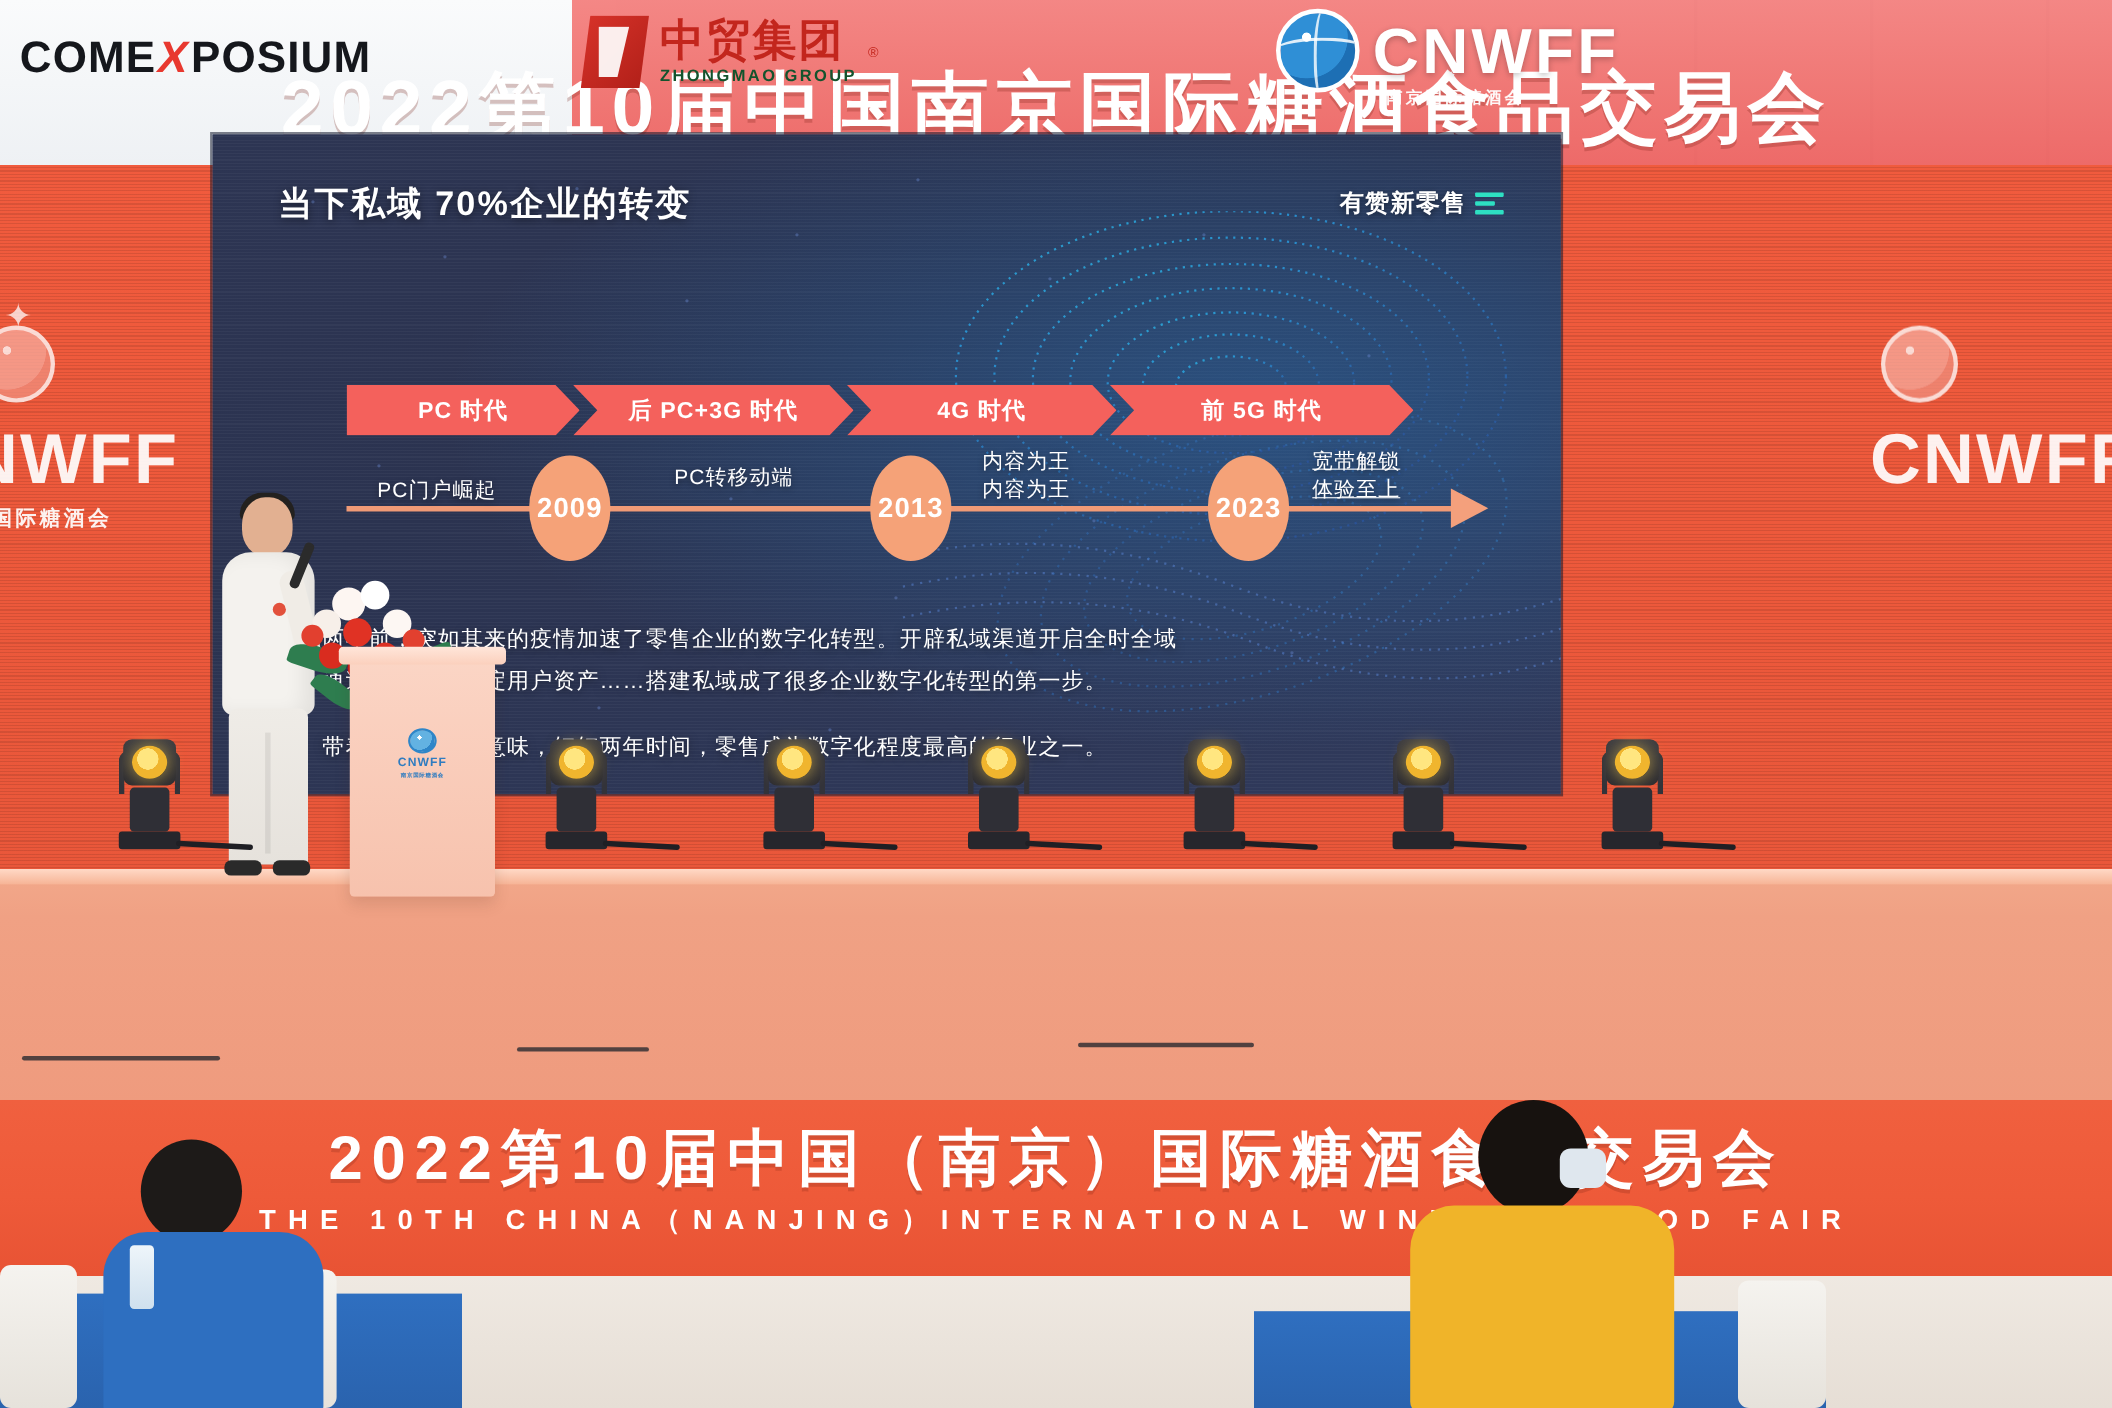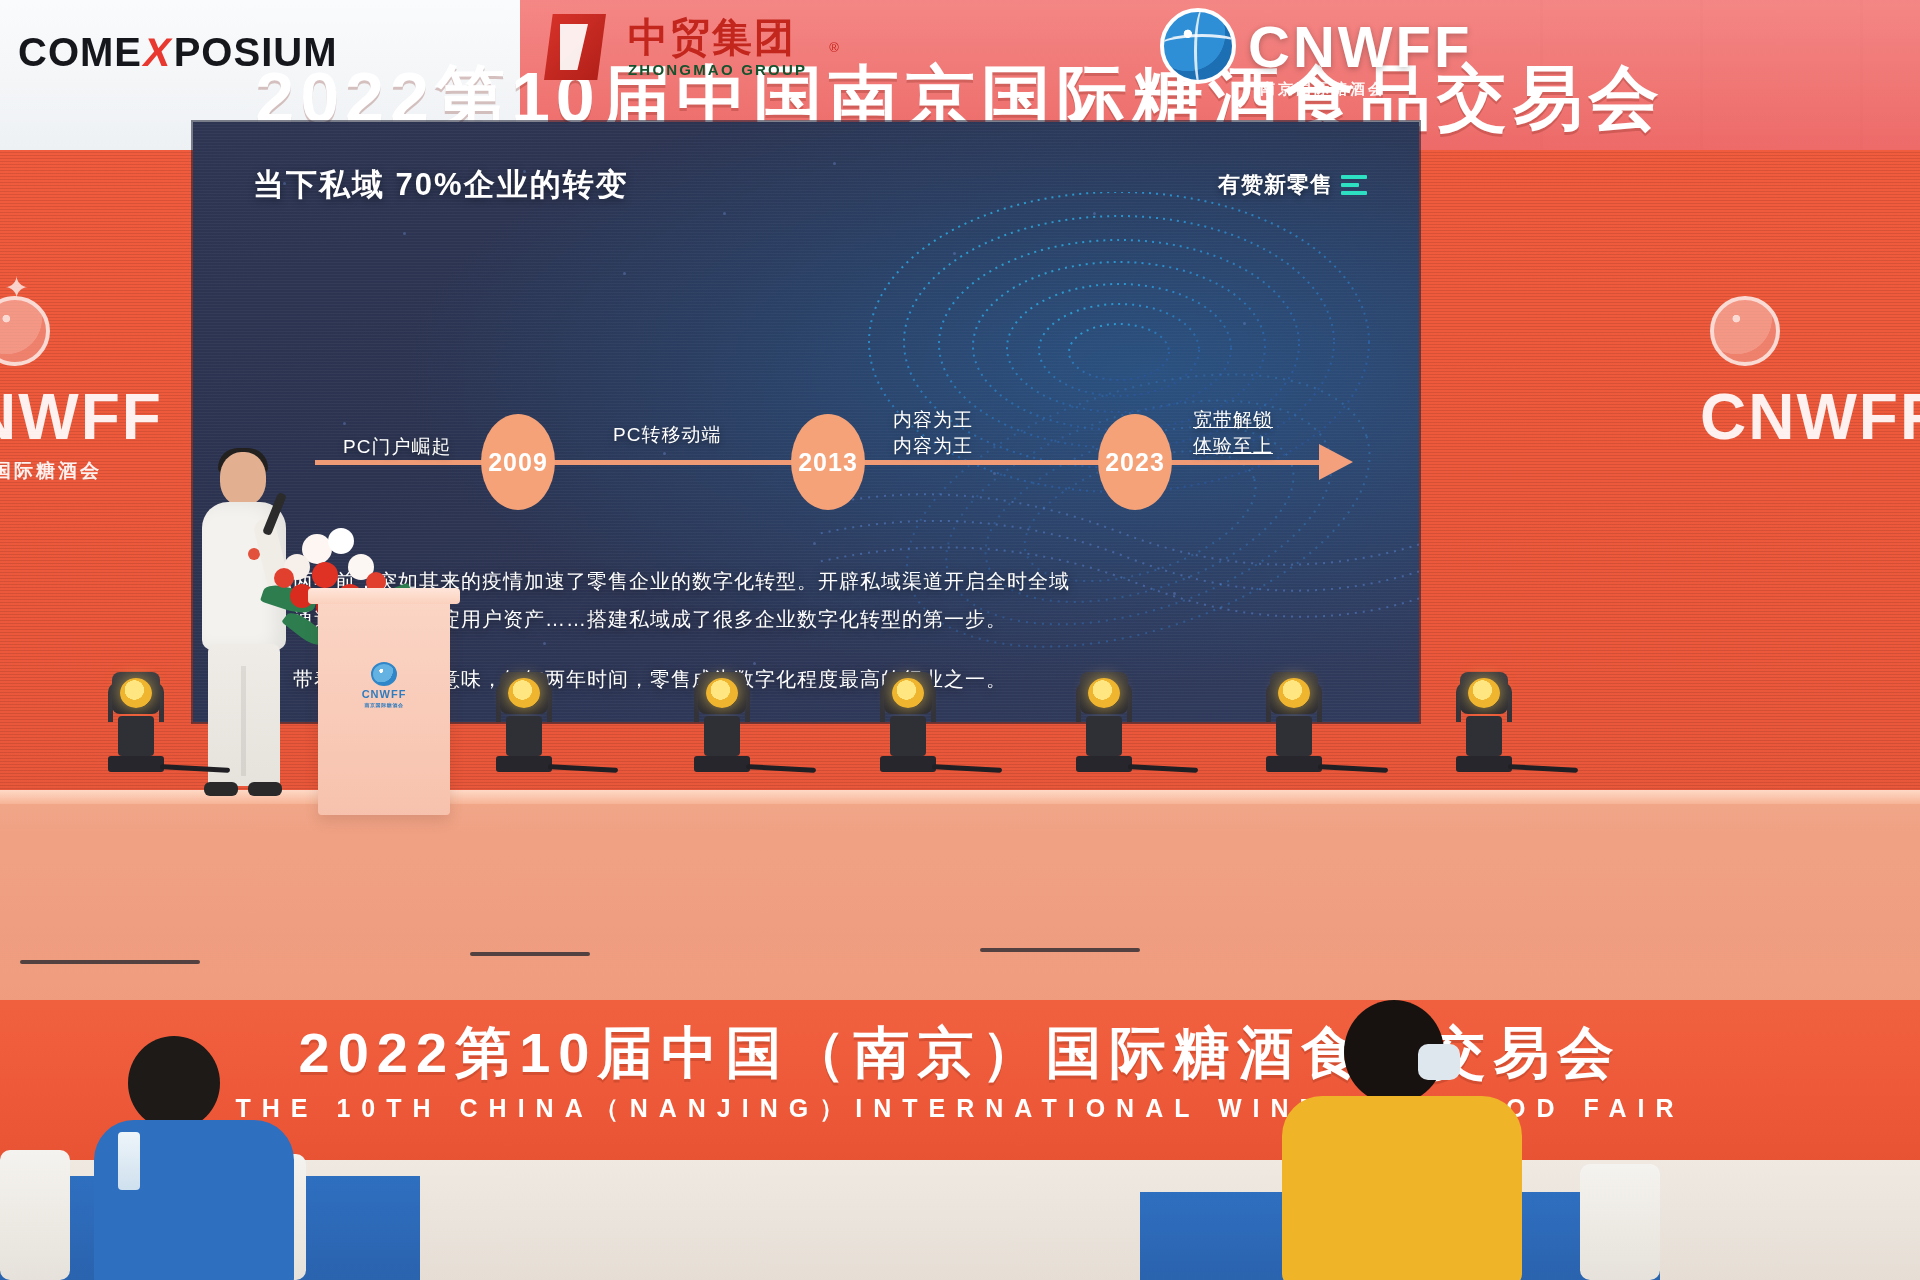--- a/index.html
+++ b/index.html
@@ -58,22 +58,22 @@
     position: absolute; left: 18px; top: 30px;
     font-size: 40px; font-weight: 800; letter-spacing: 1px; color: #15171c;
     display: flex; align-items: center;
   }
   .comex .x {
     display: inline-block; color: #e8382f; transform: skewX(-12deg);
     font-weight: 900; margin: 0 2px;
   }
   
   .zhongmao {
-    position: absolute; left: 544px; top: 14px;
-    display: flex; align-items: center; gap: 22px; justify-content: center;
+    position: absolute; left: 528px; top: 14px;
+    display: flex; align-items: center; gap: 10px; justify-content: center;
   }
   .zm-mark {
     width: 62px; height: 66px;
     background: linear-gradient(135deg,#d8332a,#b01f18);
     clip-path: polygon(14% 0,100% 0,86% 100%,0 100%);
     position: relative;
   }
   .zm-mark:after{
     content:""; position:absolute; left:16px; top:10px; width:28px; height:46px;
     background: #fff; clip-path: polygon(0 0,100% 0,62% 100%,0 100%);
@@ -425,20 +425,34 @@
 
     <div class="slide-logo">
       <span>有赞新零售</span>
       <span class="logo-bars">
           <i></i>
           <i></i>
           <i></i>
         </span>
     </div>
 
+    <div class="arrows">
+      <div class="arrow a1">
+        <span>PC 时代</span>
+      </div>
+      <div class="arrow a2">
+        <span>后 PC+3G 时代</span>
+      </div>
+      <div class="arrow a3">
+        <span>4G 时代</span>
+      </div>
+      <div class="arrow a4">
+        <span>前 5G 时代</span>
+      </div>
+    </div>
 
     <div class="axis"></div>
     <div class="axis-head"></div>
 
     <div class="tl-label l1">
       <div>PC门户崛起</div>
     </div>
     <div class="tl-label l2">
       <div>PC转移动端</div>
     </div>

